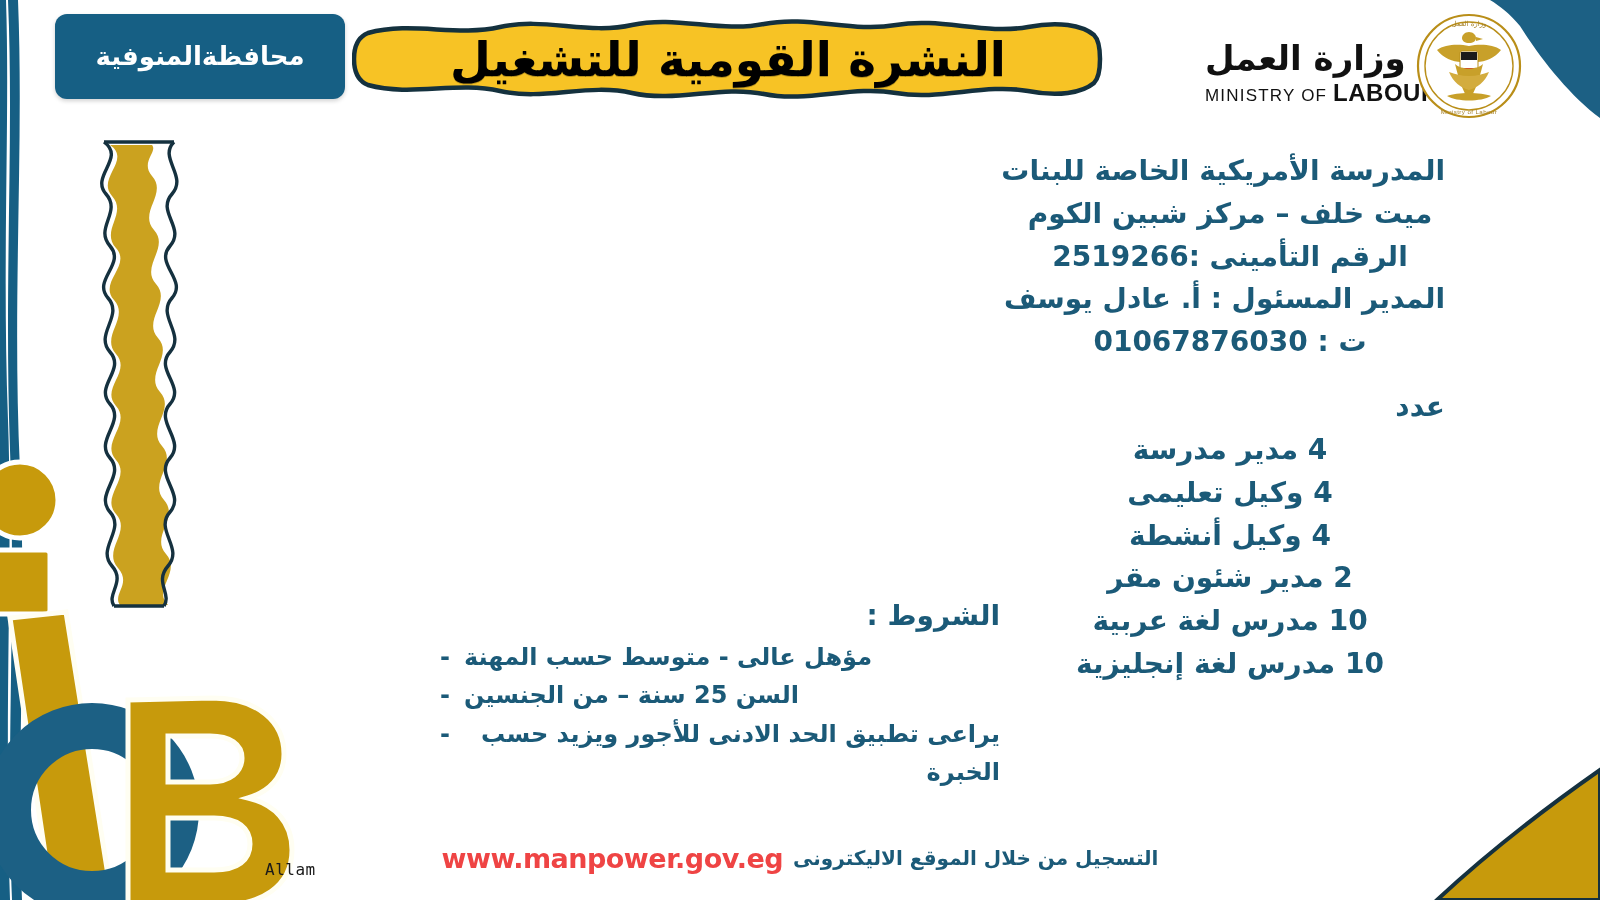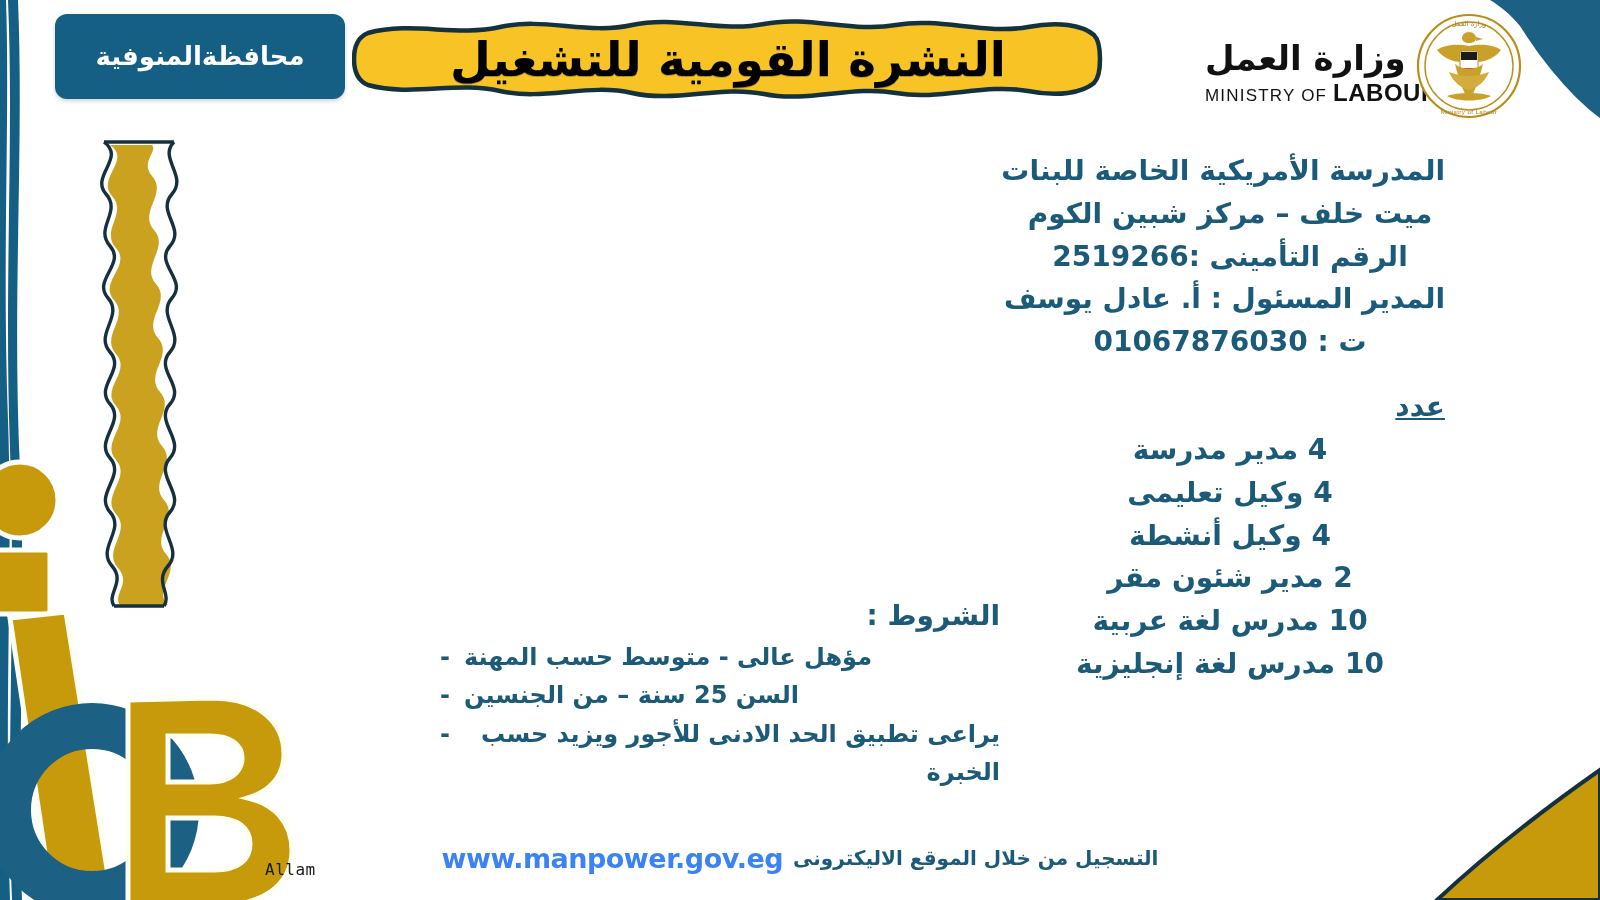--- a/index.html
+++ b/index.html
@@ -60,21 +60,21 @@
 
   .col{position:absolute;color:#1B5A78;direction:rtl;}
   .col .line{
     font-size:28px;font-weight:700;line-height:1.53;white-space:nowrap;
   }
 
   .col-right{right:155px;top:10px;text-align:right;width:430px;}
   .col-right .line{text-align:center;}
   .col-right .addr{text-align:center;}
   .col-right .count-head{
-    margin-top:22px;text-align:right;padding-right:0;text-decoration:underline;
+    margin-top:22px;text-align:right;padding-right:0;
   }
   .col-right .job{text-align:center;}
 
   .col-left{right:600px;top:50px;width:310px;text-align:right;}
   .col-left .line{text-align:right;}
 
   .conds{position:absolute;right:600px;top:455px;width:560px;direction:rtl;color:#1B5A78;}
   .conds .head{font-size:28px;font-weight:700;line-height:1.53;text-align:right;}
   .conds ul{list-style:none;margin:0;padding:0;}
   .conds li{
@@ -85,21 +85,21 @@
   .conds li .txt{flex:0 1 auto;}
 
   
   .footer{
     position:absolute;left:0;top:835px;width:1600px;height:46px;
     display:flex;align-items:center;justify-content:center;gap:10px;
     direction:rtl;
   }
   .footer .fa{font-size:20px;font-weight:700;color:#1B5A78;}
   .footer .url{
-    font-size:27px;font-weight:900;color:#3b82f6;
+    font-size:27px;font-weight:900;color:#ef4444;
     font-family:"DejaVu Sans","Liberation Sans",sans-serif;letter-spacing:-.5px;
     direction:ltr;
   }
   .watermark{
     position:absolute;left:265px;top:860px;
     font-family:"DejaVu Sans Mono","Liberation Mono",monospace;
     font-size:16px;color:#1a1a1a;letter-spacing:.5px;
   }
 </style>
 </head>

